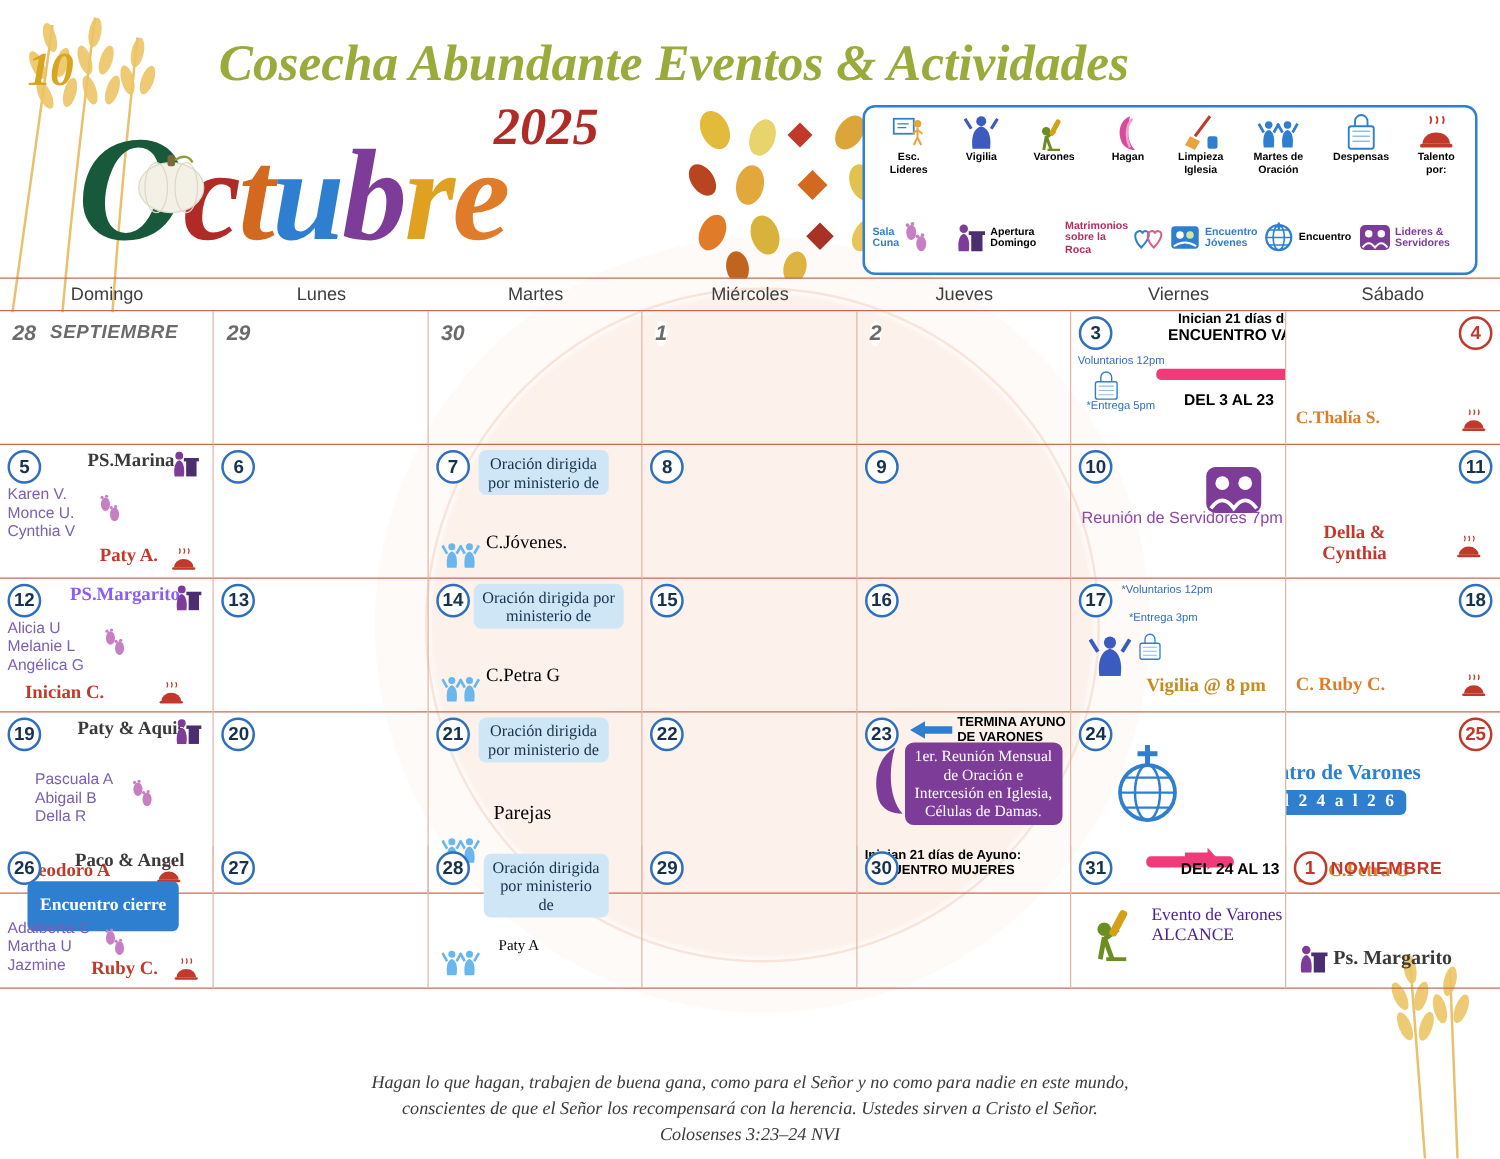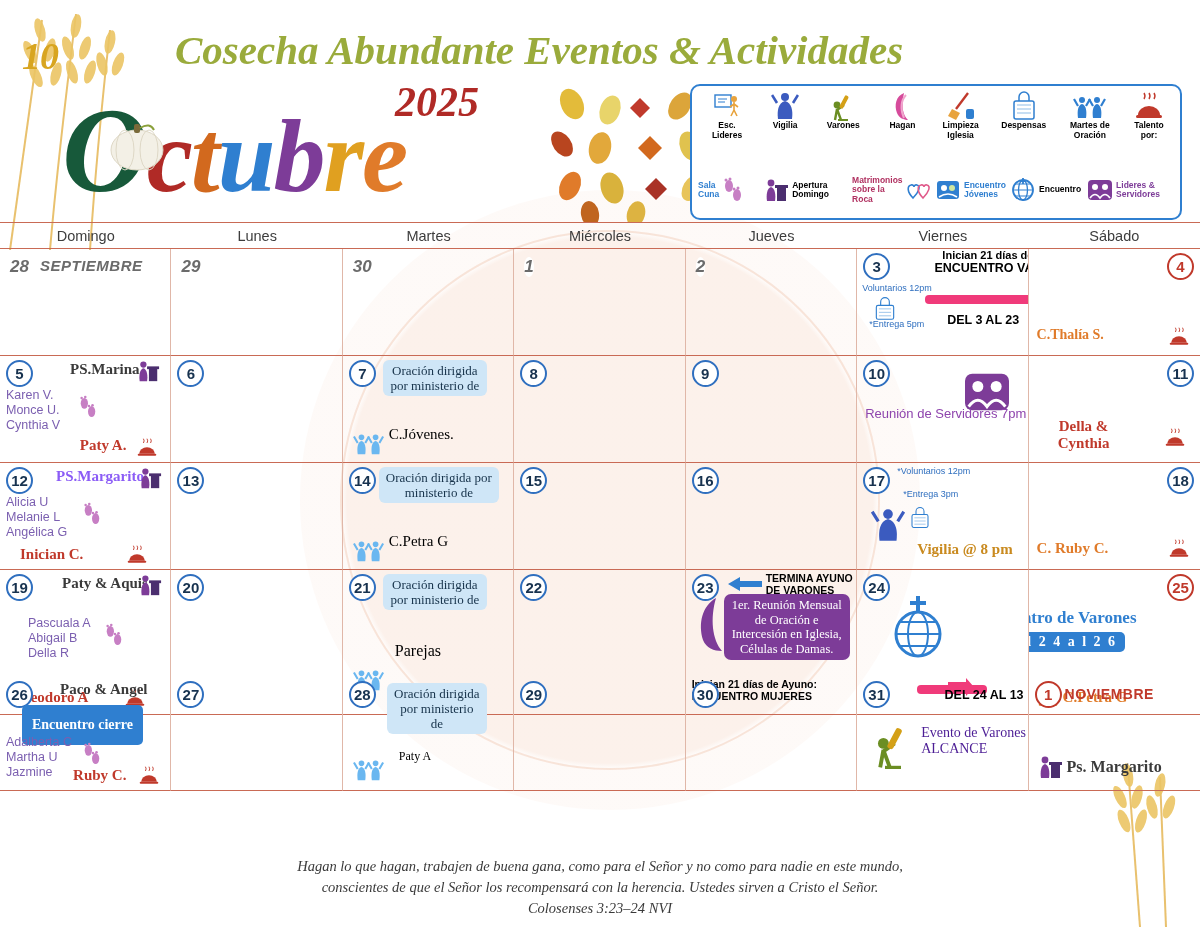--- a/index.html
+++ b/index.html
@@ -273,45 +273,45 @@
         <span class="ic">
           <svg width="30" height="30" viewBox="0 0 30 30">
               <path d="M22 2 L10 18" stroke="#c0392b" stroke-width="2.4"></path>
               <path d="M6 18 L14 22 L10 29 L2 25z" fill="#e8a33d"></path>
               <rect x="20" y="18" width="8" height="10" rx="2" fill="#2f7fd0"></rect>
             </svg>
         </span>
         <span>Limpieza
 Iglesia</span>
       </div>
-      <div class="lg" style="width:64px">
-        <span class="ic">
-          <svg width="30" height="30" viewBox="0 0 30 30">
-              <rect x="5" y="10" width="20" height="18" rx="2" fill="#fff" stroke="#2f7fd0" stroke-width="1.5"></rect>
-              <path d="M10 10 V6 a5 5 0 0 1 10 0 v4" stroke="#2f7fd0" stroke-width="1.5" fill="none"></path>
-              <path d="M8 14h14M8 18h14M8 22h14" stroke="#8fbde8" stroke-width="1.2"></path>
-            </svg>
-        </span>
-        <span>Despensas</span>
-      </div>
       <div class="lg" style="width:62px">
         <span class="ic">
           <svg width="34" height="30" viewBox="0 0 34 30">
               <g fill="#2f7fd0">
                 <circle cx="9" cy="9" r="3"></circle>
                 <path d="M9 13 C5 14 4 20 5 27 L13 27 C14 20 13 14 9 13z"></path>
                 <path d="M5 15 L1 8 M13 15 L17 8" stroke="#2f7fd0" stroke-width="2.2" fill="none"></path>
                 <circle cx="24" cy="9" r="3"></circle>
                 <path d="M24 13 C20 14 19 20 20 27 L28 27 C29 20 28 14 24 13z"></path>
                 <path d="M20 15 L16 8 M28 15 L32 8" stroke="#2f7fd0" stroke-width="2.2" fill="none"></path>
               </g>
             </svg>
         </span>
         <span style="white-space:pre-line">Martes de
 Oración</span>
+      </div>
+      <div class="lg" style="width:64px">
+        <span class="ic">
+          <svg width="30" height="30" viewBox="0 0 30 30">
+              <rect x="5" y="10" width="20" height="18" rx="2" fill="#fff" stroke="#2f7fd0" stroke-width="1.5"></rect>
+              <path d="M10 10 V6 a5 5 0 0 1 10 0 v4" stroke="#2f7fd0" stroke-width="1.5" fill="none"></path>
+              <path d="M8 14h14M8 18h14M8 22h14" stroke="#8fbde8" stroke-width="1.2"></path>
+            </svg>
+        </span>
+        <span>Despensas</span>
       </div>
       <div class="lg" style="width:50px">
         <span class="ic">
           <svg width="30" height="30" viewBox="0 0 30 30">
               <path d="M4 24 a11 9 0 0 1 22 0z" fill="#c0392b"></path>
               <rect x="2" y="24" width="26" height="3" rx="1.5" fill="#c0392b"></rect>
               <path d="M10 8 q2 -3 0 -6 M15 8 q2 -3 0 -6 M20 8 q2 -3 0 -6" stroke="#c0392b" stroke-width="1.4" fill="none"></path>
             </svg>
         </span>
         <span style="white-space:pre-line">Talento

